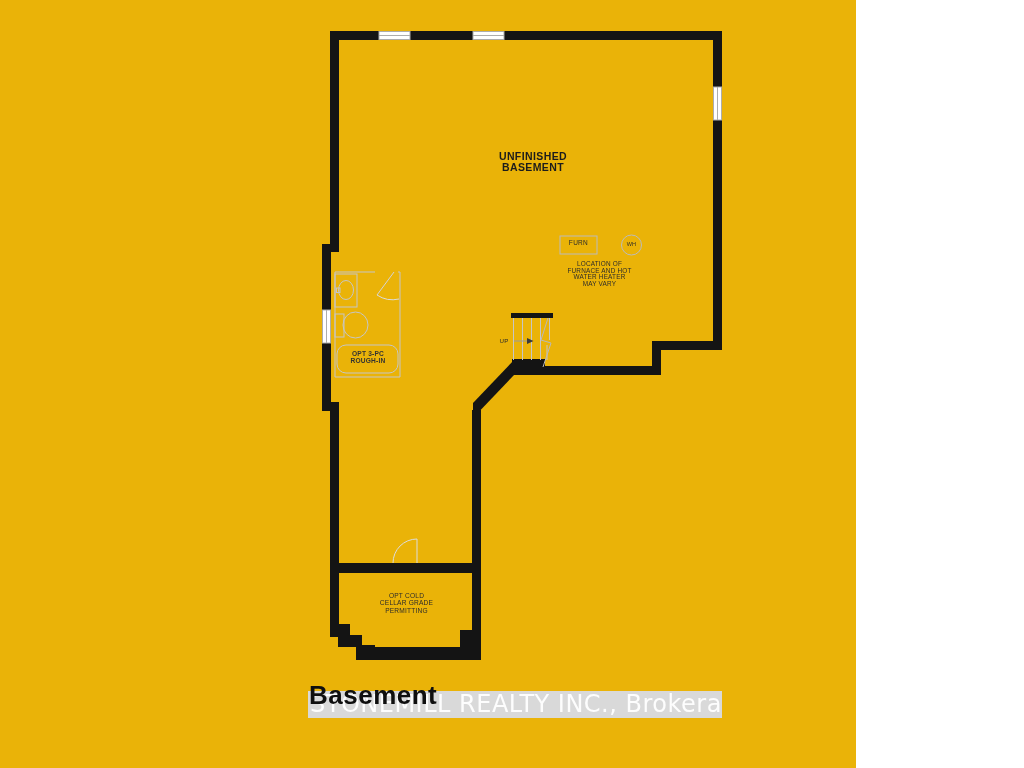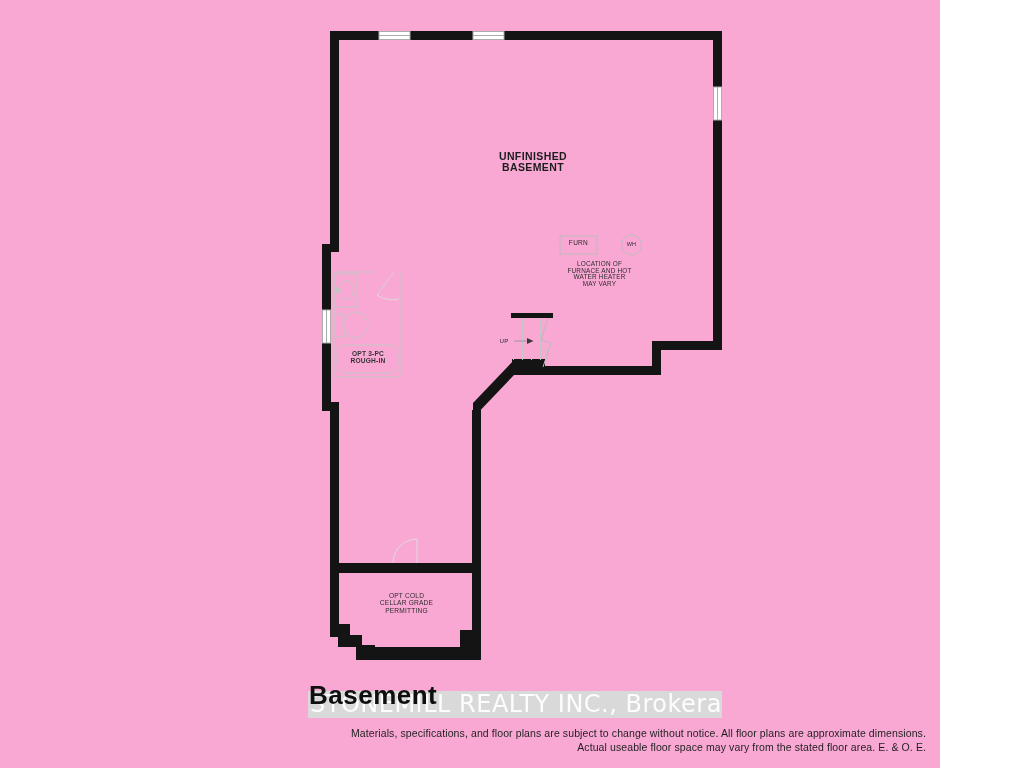--- a/index.html
+++ b/index.html
@@ -1,17 +1,17 @@
 <!DOCTYPE html>
 <html><head>
 <meta charset="utf-8">
 <style>
   html,body{margin:0;padding:0;background:#ffffff;}
   .canvas{
-    position:relative;width:940px;height:768px;background:#f9a8d4;overflow:hidden;
+    position:relative;width:856px;height:768px;background:#eab308;overflow:hidden;
     font-family:"Liberation Sans", sans-serif;color:#2b2b2b;
   }
   .plan-svg{position:absolute;left:0;top:0;}
   .lbl{position:absolute;text-align:center;color:#2b2b2b;line-height:1.05;white-space:nowrap;}
   .lbl .ln{display:block;}
   .room-title{
     left:453px;top:151px;width:160px;font-size:10.5px;font-weight:bold;
     letter-spacing:.4px;color:#1c1c1c;line-height:10.5px;
   }
   .furn-lbl{left:560px;top:240px;width:37px;font-size:6.5px;letter-spacing:.3px;}
@@ -155,18 +155,14 @@
     <span class="ln">CELLAR GRADE</span>
     <span class="ln">PERMITTING</span>
   </div>
 
   <div class="watermark-band">
     <span class="watermark-text">STONEMILL REALTY INC., Brokerage</span>
   </div>
 
   <div class="plan-title">Basement</div>
 
-  <div class="disclaimer">
-    <span class="ln" style="display:block">Materials, specifications, and floor plans are subject to change without notice. All floor plans are approximate dimensions.</span>
-    <span class="ln" style="display:block">Actual useable floor space may vary from the stated floor area. E. &amp; O. E.</span>
-  </div>
 
 </div>
 
 </body></html>

